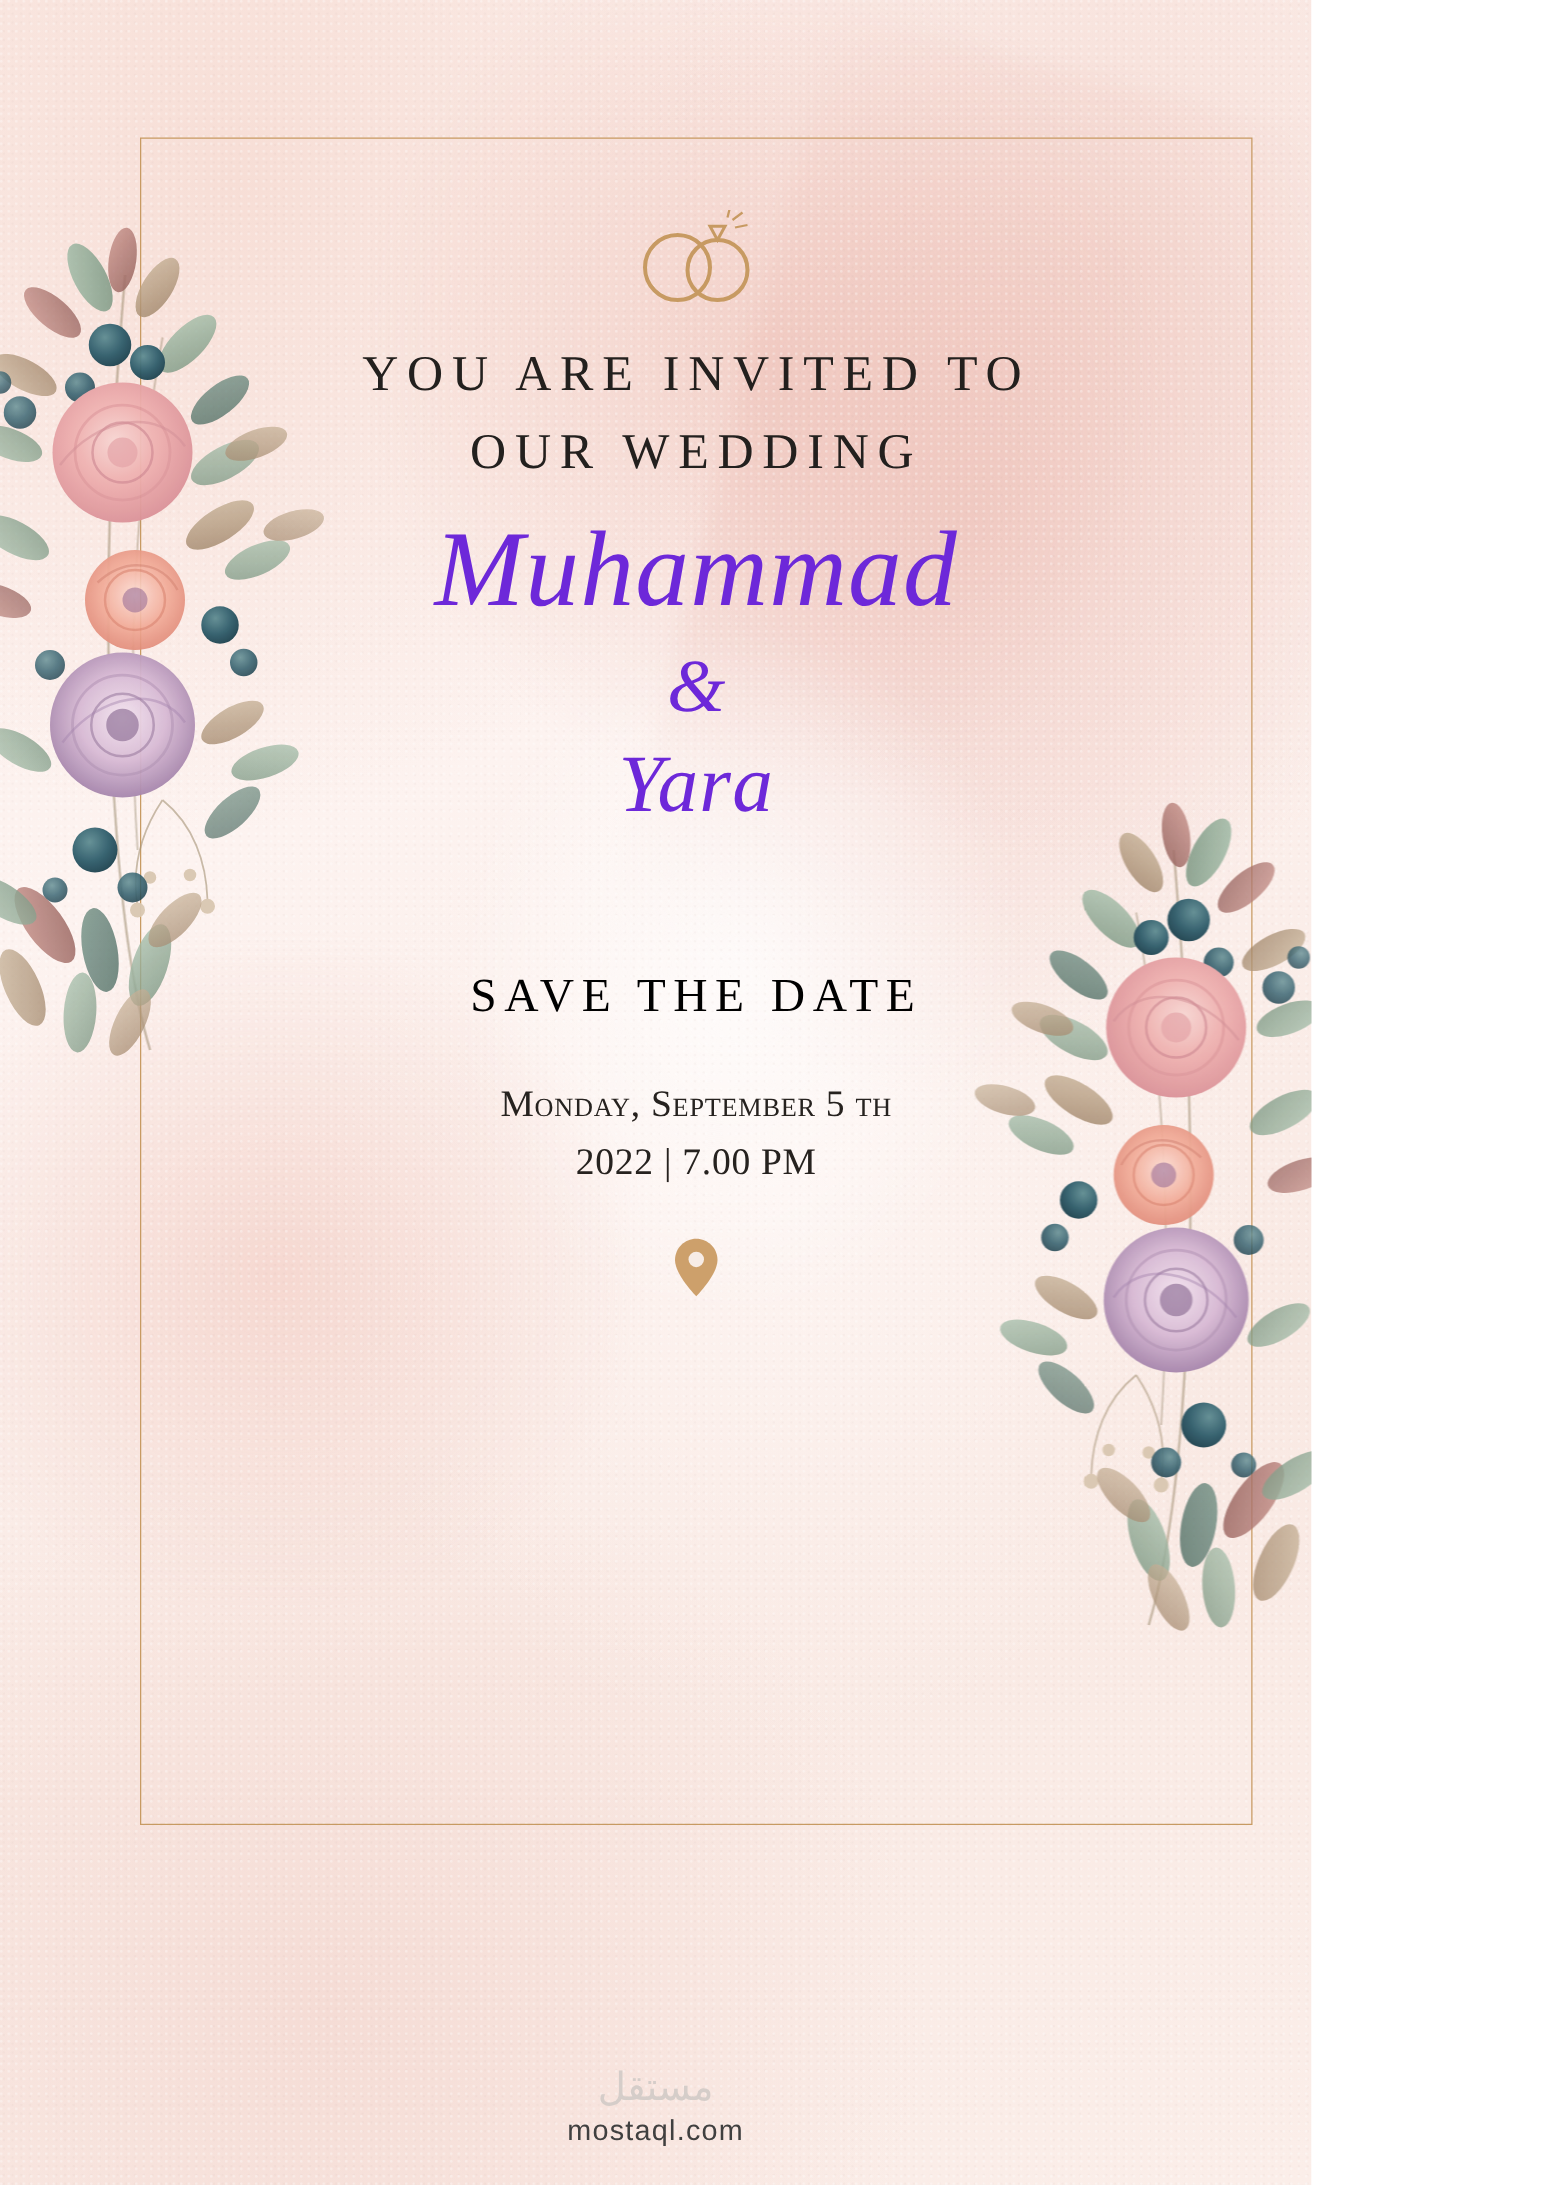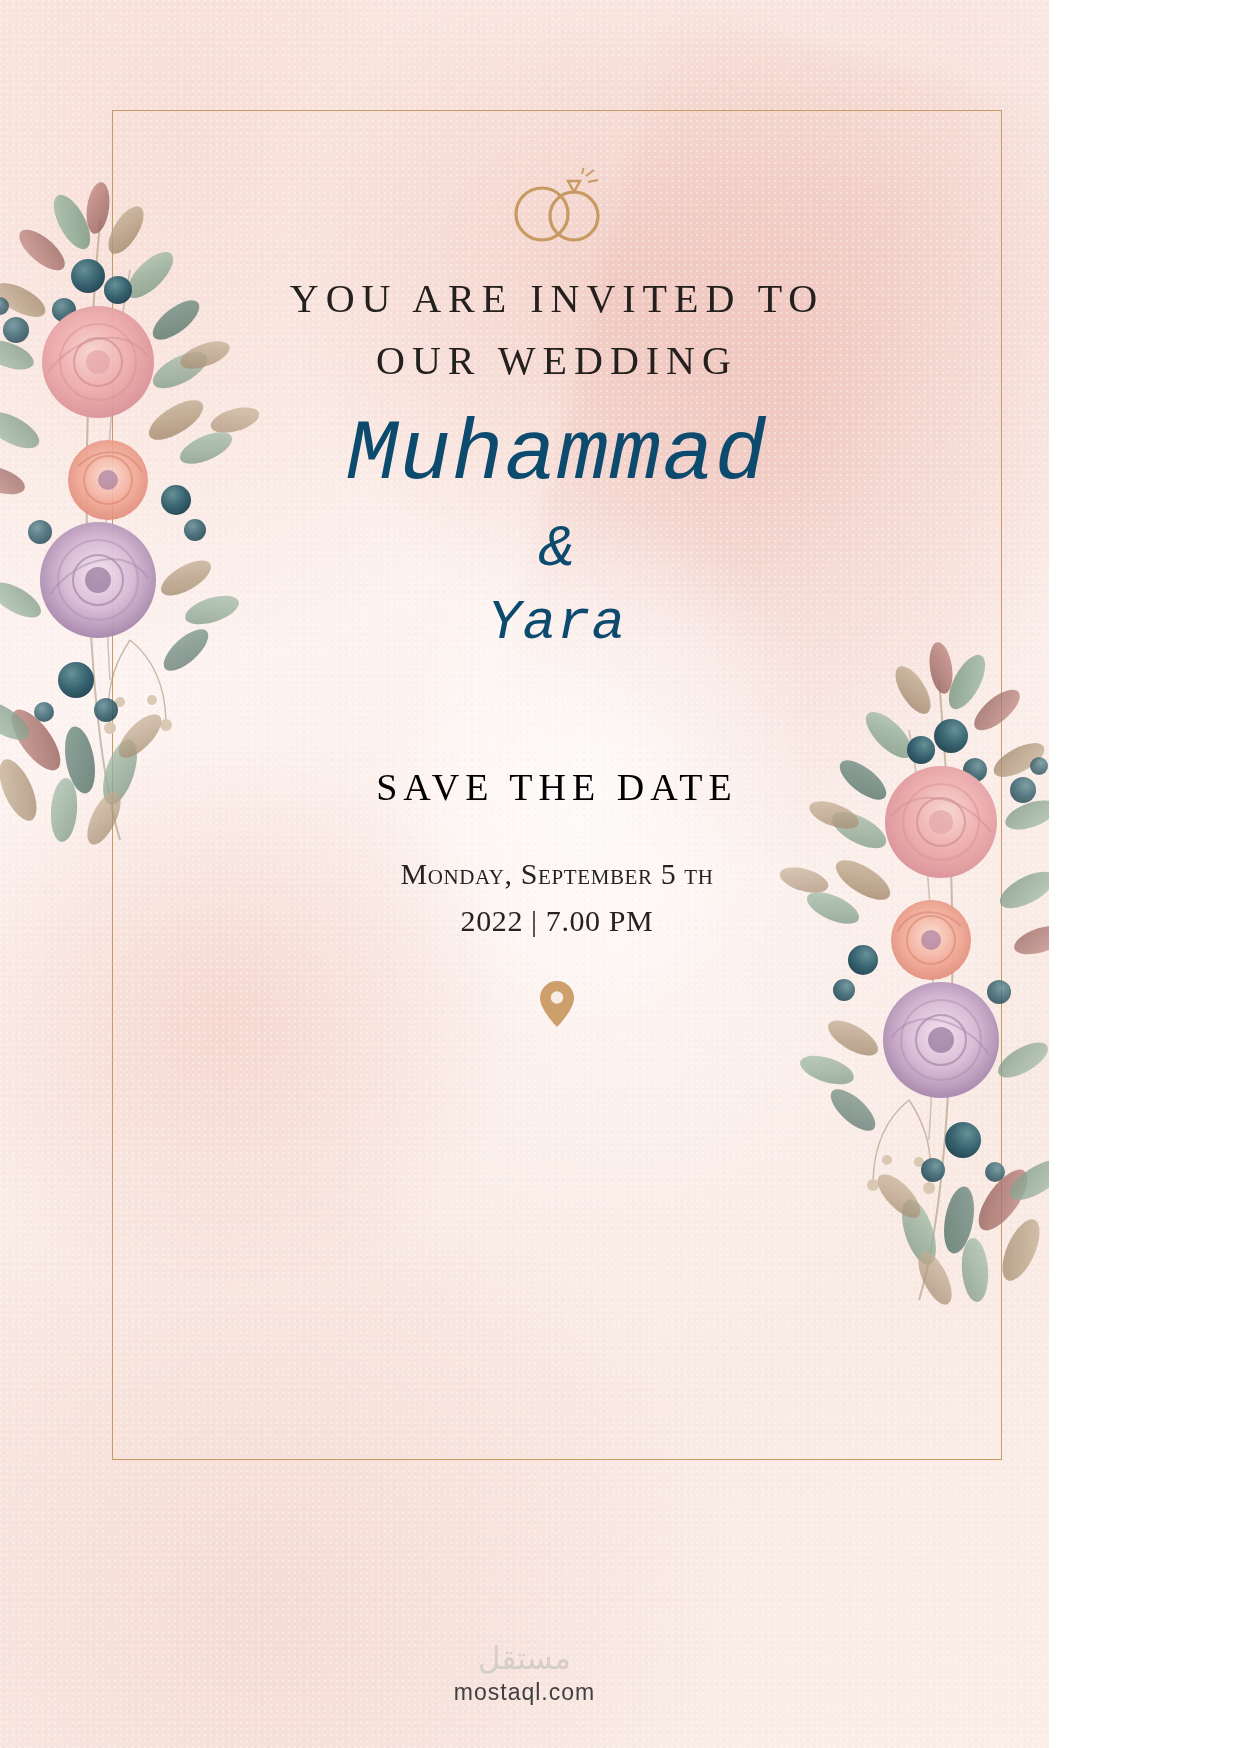--- a/index.html
+++ b/index.html
@@ -101,37 +101,37 @@
     color: #23201e;
     line-height: 1.55;
     margin-top: 16px;
     font-weight: 400;
   }
 
   .names {
     margin-top: 18px;
   }
   .script {
-    font-family: Liberation Mono, monospace;
+    font-family: Liberation Serif, serif;
     font-style: italic;
-    color: #0c4a6e;
+    color: #6d28d9;
     font-weight: 400;
   }
   .name-1 {
     font-size: 86px;
     line-height: 1.05;
     letter-spacing: 1px;
   }
   .amp {
     font-size: 60px;
     line-height: 1.5;
     margin-top: 4px;
   }
   .name-2 {
-    font-size: 56px;
+    font-size: 65px;
     line-height: 1.05;
     letter-spacing: 1px;
   }
 
   .save-the-date {
     margin-top: 112px;
     font-family: "Liberation Serif", serif;
     font-size: 38px;
     letter-spacing: 6px;
     color: #000000;
@@ -164,21 +164,21 @@
     font-size: 31px;
     letter-spacing: 1px;
     color: #26221f;
     font-variant: small-caps;
   }
 
   
   .watermark {
     position: absolute;
     left: 0; right: 0;
-    bottom: 42px;
+    bottom: 30px;
     text-align: center;
     color: #cfc6c2;
   }
   .wm-ar {
     font-family: "DejaVu Sans", sans-serif;
     font-size: 31px;
     letter-spacing: 1px;
     color: #d5cdc9;
     line-height: 1.1;
   }

